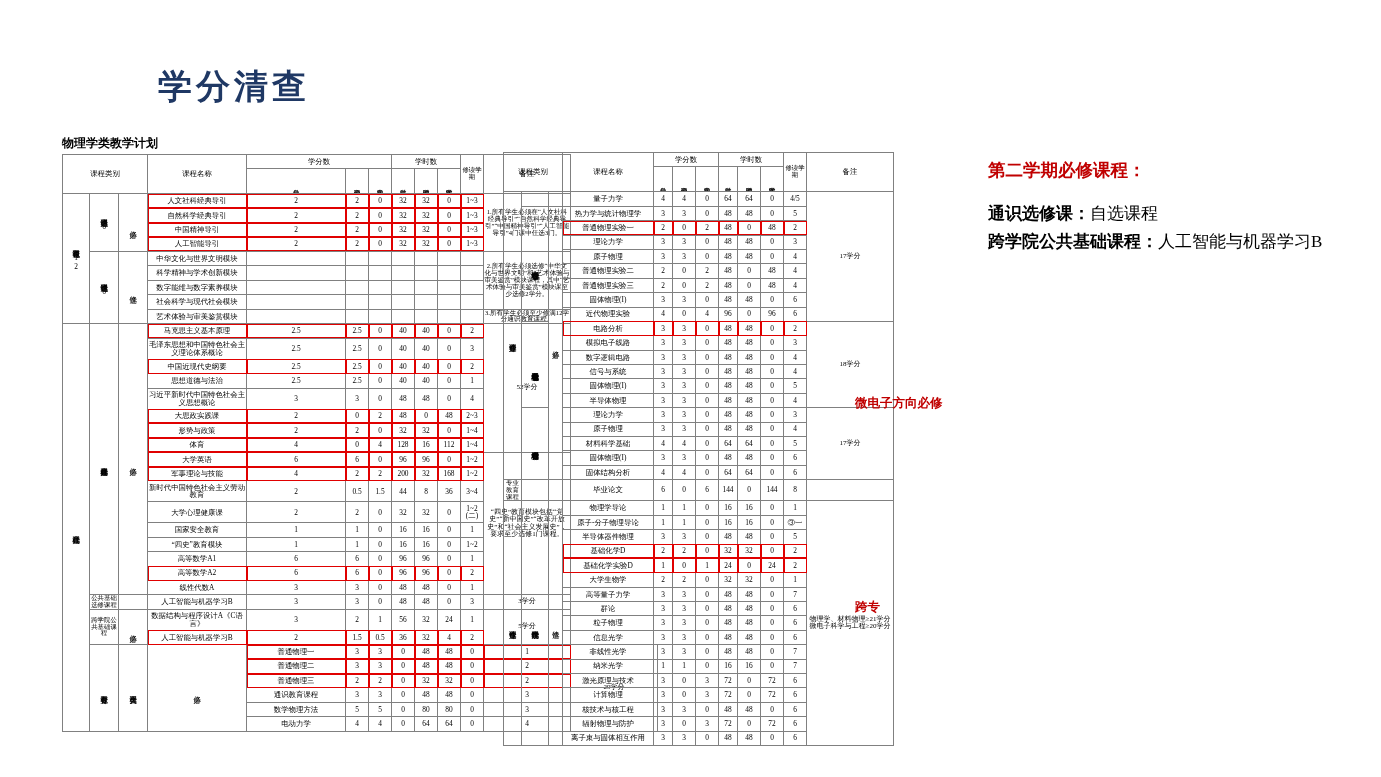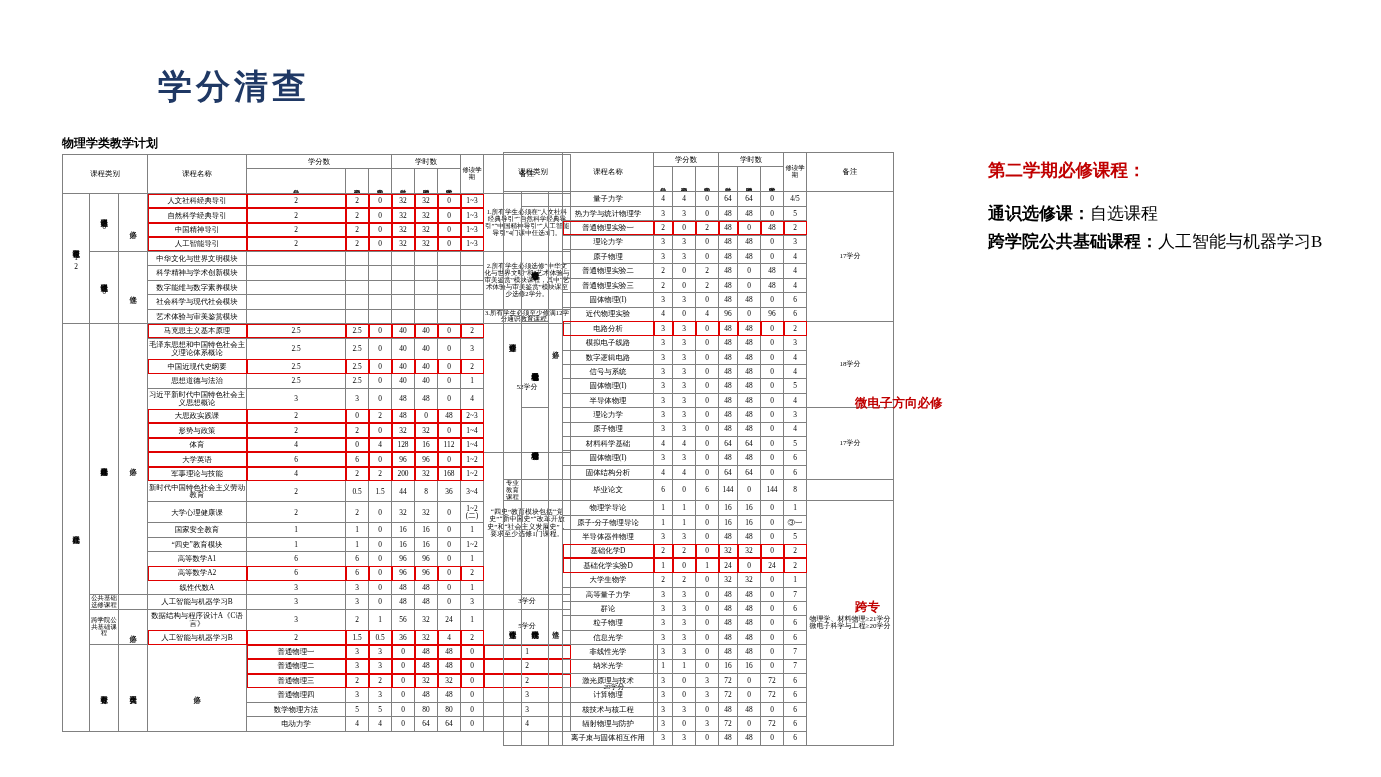--- a/index.html
+++ b/index.html
@@ -438,21 +438,21 @@
           <td class="name red-box" style="width: 98px;">普通物理三</td>
           <td class="red-box" style="width: 18px;">2</td>
           <td class="red-box" style="width: 22px;">2</td>
           <td class="red-box" style="width: 22px;">0</td>
           <td class="red-box" style="width: 18px;">32</td>
           <td class="red-box" style="width: 22px;">32</td>
           <td class="red-box" style="width: 22px;">0</td>
           <td class="red-box" style="width: 22px;">2</td>
         </tr>
         <tr>
-          <td class="name" style="width: 98px;">普通物理四</td>
+          <td class="name" style="width: 98px;">通识教育课程</td>
           <td style="width: 18px;">3</td>
           <td style="width: 22px;">3</td>
           <td style="width: 22px;">0</td>
           <td style="width: 18px;">48</td>
           <td style="width: 22px;">48</td>
           <td style="width: 22px;">0</td>
           <td style="width: 22px;">3</td>
         </tr>
         <tr>
           <td class="name" style="width: 98px;">数学物理方法</td>

